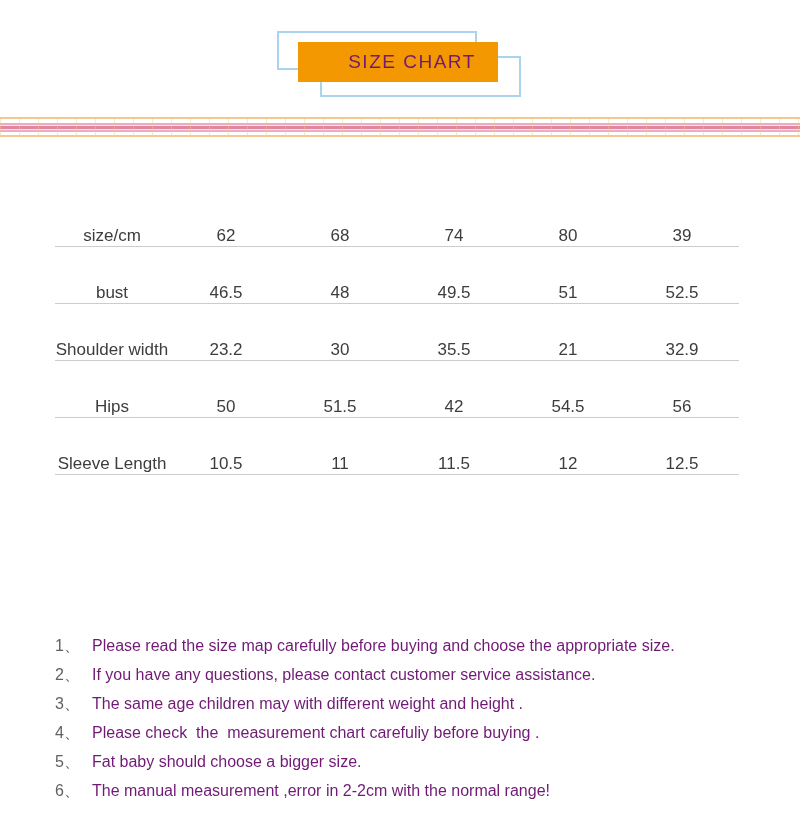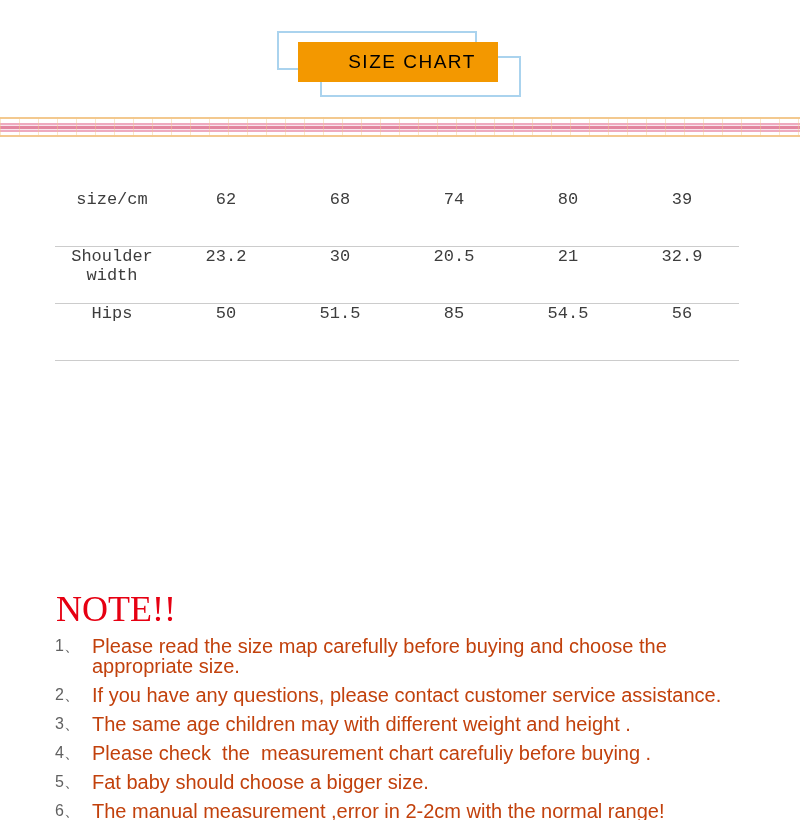--- a/index.html
+++ b/index.html
@@ -12,21 +12,21 @@
   .page { position: absolute; inset: 0; width: 800px; height: 820px; background: #fff; }
 
   
   .blue-rect { position: absolute; border: 2px solid #aad3ee; background: transparent; z-index: 1; }
   .blue-rect-a { left: 277px; top: 31px; width: 200px; height: 39px; }
   .blue-rect-b { left: 320px; top: 56px; width: 201px; height: 41px; }
   .banner {
     position: absolute; left: 298px; top: 42px; width: 200px; height: 40px;
     background: #f39800; z-index: 2;
     display: flex; align-items: center; justify-content: center;
-    color: #000000; font-size: 19px; letter-spacing: 1.5px; font-weight: 400; padding-left: 28px;
+    color: #701a75; font-size: 19px; letter-spacing: 1.5px; font-weight: 400; padding-left: 28px;
   }
 
   
   .stripe-band {
     position: absolute; left: 0; top: 117px; width: 800px; height: 20px;
     background-image:
       repeating-linear-gradient(90deg, rgba(242,200,140,0.45) 0px, rgba(242,200,140,0.45) 1px, transparent 1px, transparent 19px),
       linear-gradient(to bottom,
         #f3c98f 0px, #f3c98f 2px,
         #ffffff 2px, #ffffff 6px,
@@ -35,39 +35,38 @@
         #e2859f 9px, #e2859f 12px,
         #f9e4ec 12px, #f9e4ec 13px,
         #eeaabf 13px, #eeaabf 15px,
         #ffffff 15px, #ffffff 18px,
         #f3c98f 18px, #f3c98f 20px);
   }
 
   
   .size-table { position: absolute; left: 55px; top: 190px; width: 684px; }
   .t-row {
-    display: flex; height: 57px; align-items: flex-start;
+    display: flex; height: 57px; align-items: flex-end;
     border-bottom: 1px solid #cccccc;
-    font-family: Liberation Mono, monospace;
   }
   .t-cell {
     flex: 1 1 0; text-align: center;
     font-size: 17px; color: #3d3d3d;
   }
 
   
   .note-title {
     position: absolute; left: 56px; top: 588px;
     font-family: "Liberation Serif", "DejaVu Serif", serif;
     font-size: 36px; color: #e60012; font-weight: 400;
   }
   .notes { position: absolute; left: 55px; top: 636px; width: 710px; }
   .note-item { display: flex; line-height: 20px; margin-bottom: 9px; }
   .note-num { flex: 0 0 37px; font-size: 16px; color: #616161; }
-  .note-text { flex: 1; font-size: 20px; color: #c2410c; white-space: pre-wrap; }
+  .note-text { flex: 1; font-size: 16px; color: #701a75; white-space: pre-wrap; }
 </style>
 </head>
 <body>
 
 <div class="page">
 
   <div class="blue-rect blue-rect-a"></div>
   <div class="blue-rect blue-rect-b"></div>
   <div class="banner">SIZE CHART</div>
 
@@ -76,38 +75,53 @@
   <div class="size-table">
     <div class="t-row">
       <div class="t-cell t-label">size/cm</div>
       <div class="t-cell">62</div>
       <div class="t-cell">68</div>
       <div class="t-cell">74</div>
       <div class="t-cell">80</div>
       <div class="t-cell">39</div>
     </div>
     <div class="t-row">
+      <div class="t-cell t-label">bust</div>
+      <div class="t-cell">46.5</div>
+      <div class="t-cell">48</div>
+      <div class="t-cell">49.5</div>
+      <div class="t-cell">51</div>
+      <div class="t-cell">52.5</div>
+    </div>
+    <div class="t-row">
       <div class="t-cell t-label">Shoulder width</div>
       <div class="t-cell">23.2</div>
       <div class="t-cell">30</div>
-      <div class="t-cell">20.5</div>
+      <div class="t-cell">35.5</div>
       <div class="t-cell">21</div>
       <div class="t-cell">32.9</div>
     </div>
     <div class="t-row">
       <div class="t-cell t-label">Hips</div>
       <div class="t-cell">50</div>
       <div class="t-cell">51.5</div>
-      <div class="t-cell">85</div>
+      <div class="t-cell">42</div>
       <div class="t-cell">54.5</div>
       <div class="t-cell">56</div>
     </div>
+    <div class="t-row">
+      <div class="t-cell t-label">Sleeve Length</div>
+      <div class="t-cell">10.5</div>
+      <div class="t-cell">11</div>
+      <div class="t-cell">11.5</div>
+      <div class="t-cell">12</div>
+      <div class="t-cell">12.5</div>
+    </div>
   </div>
 
-  <div class="note-title">NOTE!!</div>
 
   <div class="notes">
     <div class="note-item">
       <span class="note-num">1、</span>
       <span class="note-text">Please read the size map carefully before buying and choose the appropriate size.</span>
     </div>
     <div class="note-item">
       <span class="note-num">2、</span>
       <span class="note-text">If you have any questions, please contact customer service assistance.</span>
     </div>

